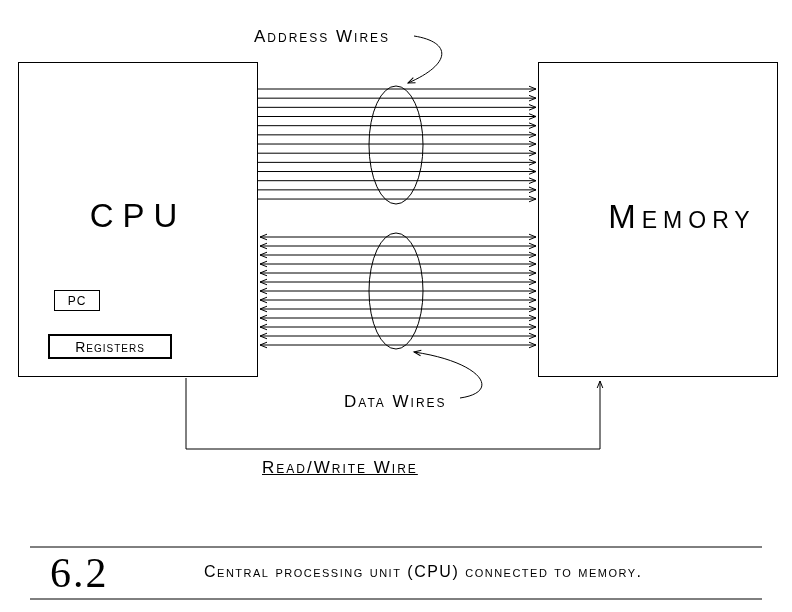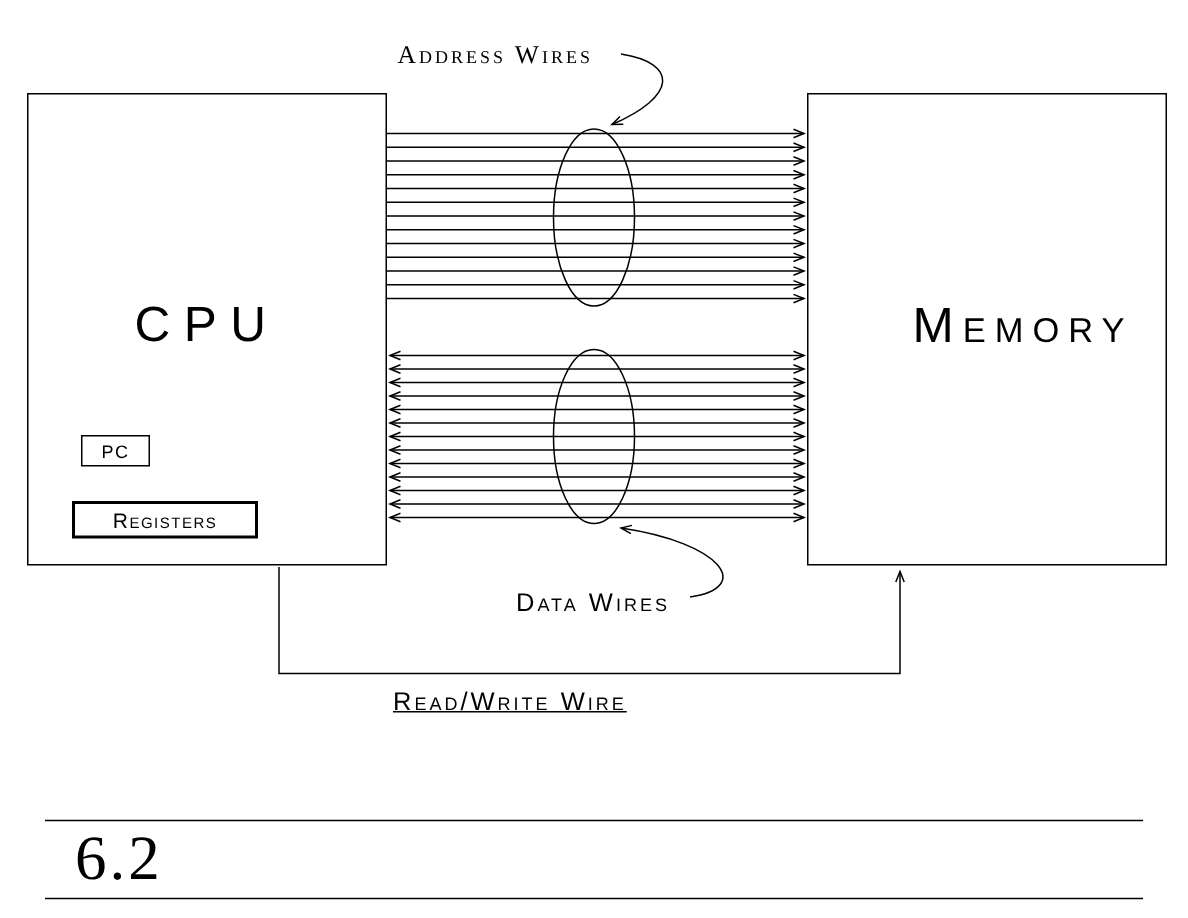--- a/index.html
+++ b/index.html
@@ -83,19 +83,20 @@
   <div class="inner-box" style="left:54px;top:290px;width:46px;height:21px;font-size:12px;">
     <span>PC</span>
   </div>
   <div class="inner-box" style="left:48px;top:334px;width:124px;height:25px;font-size:14px;border-width:2px;">
     <span>Registers</span>
   </div>
 
   <div class="box" style="left:538px;top:62px;width:240px;height:315px;"></div>
   <div class="lbl big-label" style="left:538px;top:198px;width:288px;letter-spacing:6px;">Memory</div>
 
-  <div class="lbl wire-label" style="left:265px;top:27px;font-family:Liberation Serif, serif;">Address Wires</div>
+  <div class="lbl wire-label" style="left:254px;top:27px;">Address Wires</div>
   <div class="lbl wire-label" style="left:344px;top:392px;">Data Wires</div>
   <div class="lbl wire-label" style="left:262px;top:458px;text-decoration:underline;">Read/Write Wire</div>
 
   <div class="fig-num" style="left:50px;top:549px;font-family:Liberation Serif, serif;">6.2</div>
+  <div class="caption" style="left:204px;top:563px;">Central processing unit (CPU) connected to memory.</div>
 
 </div>
 
 </body></html>

